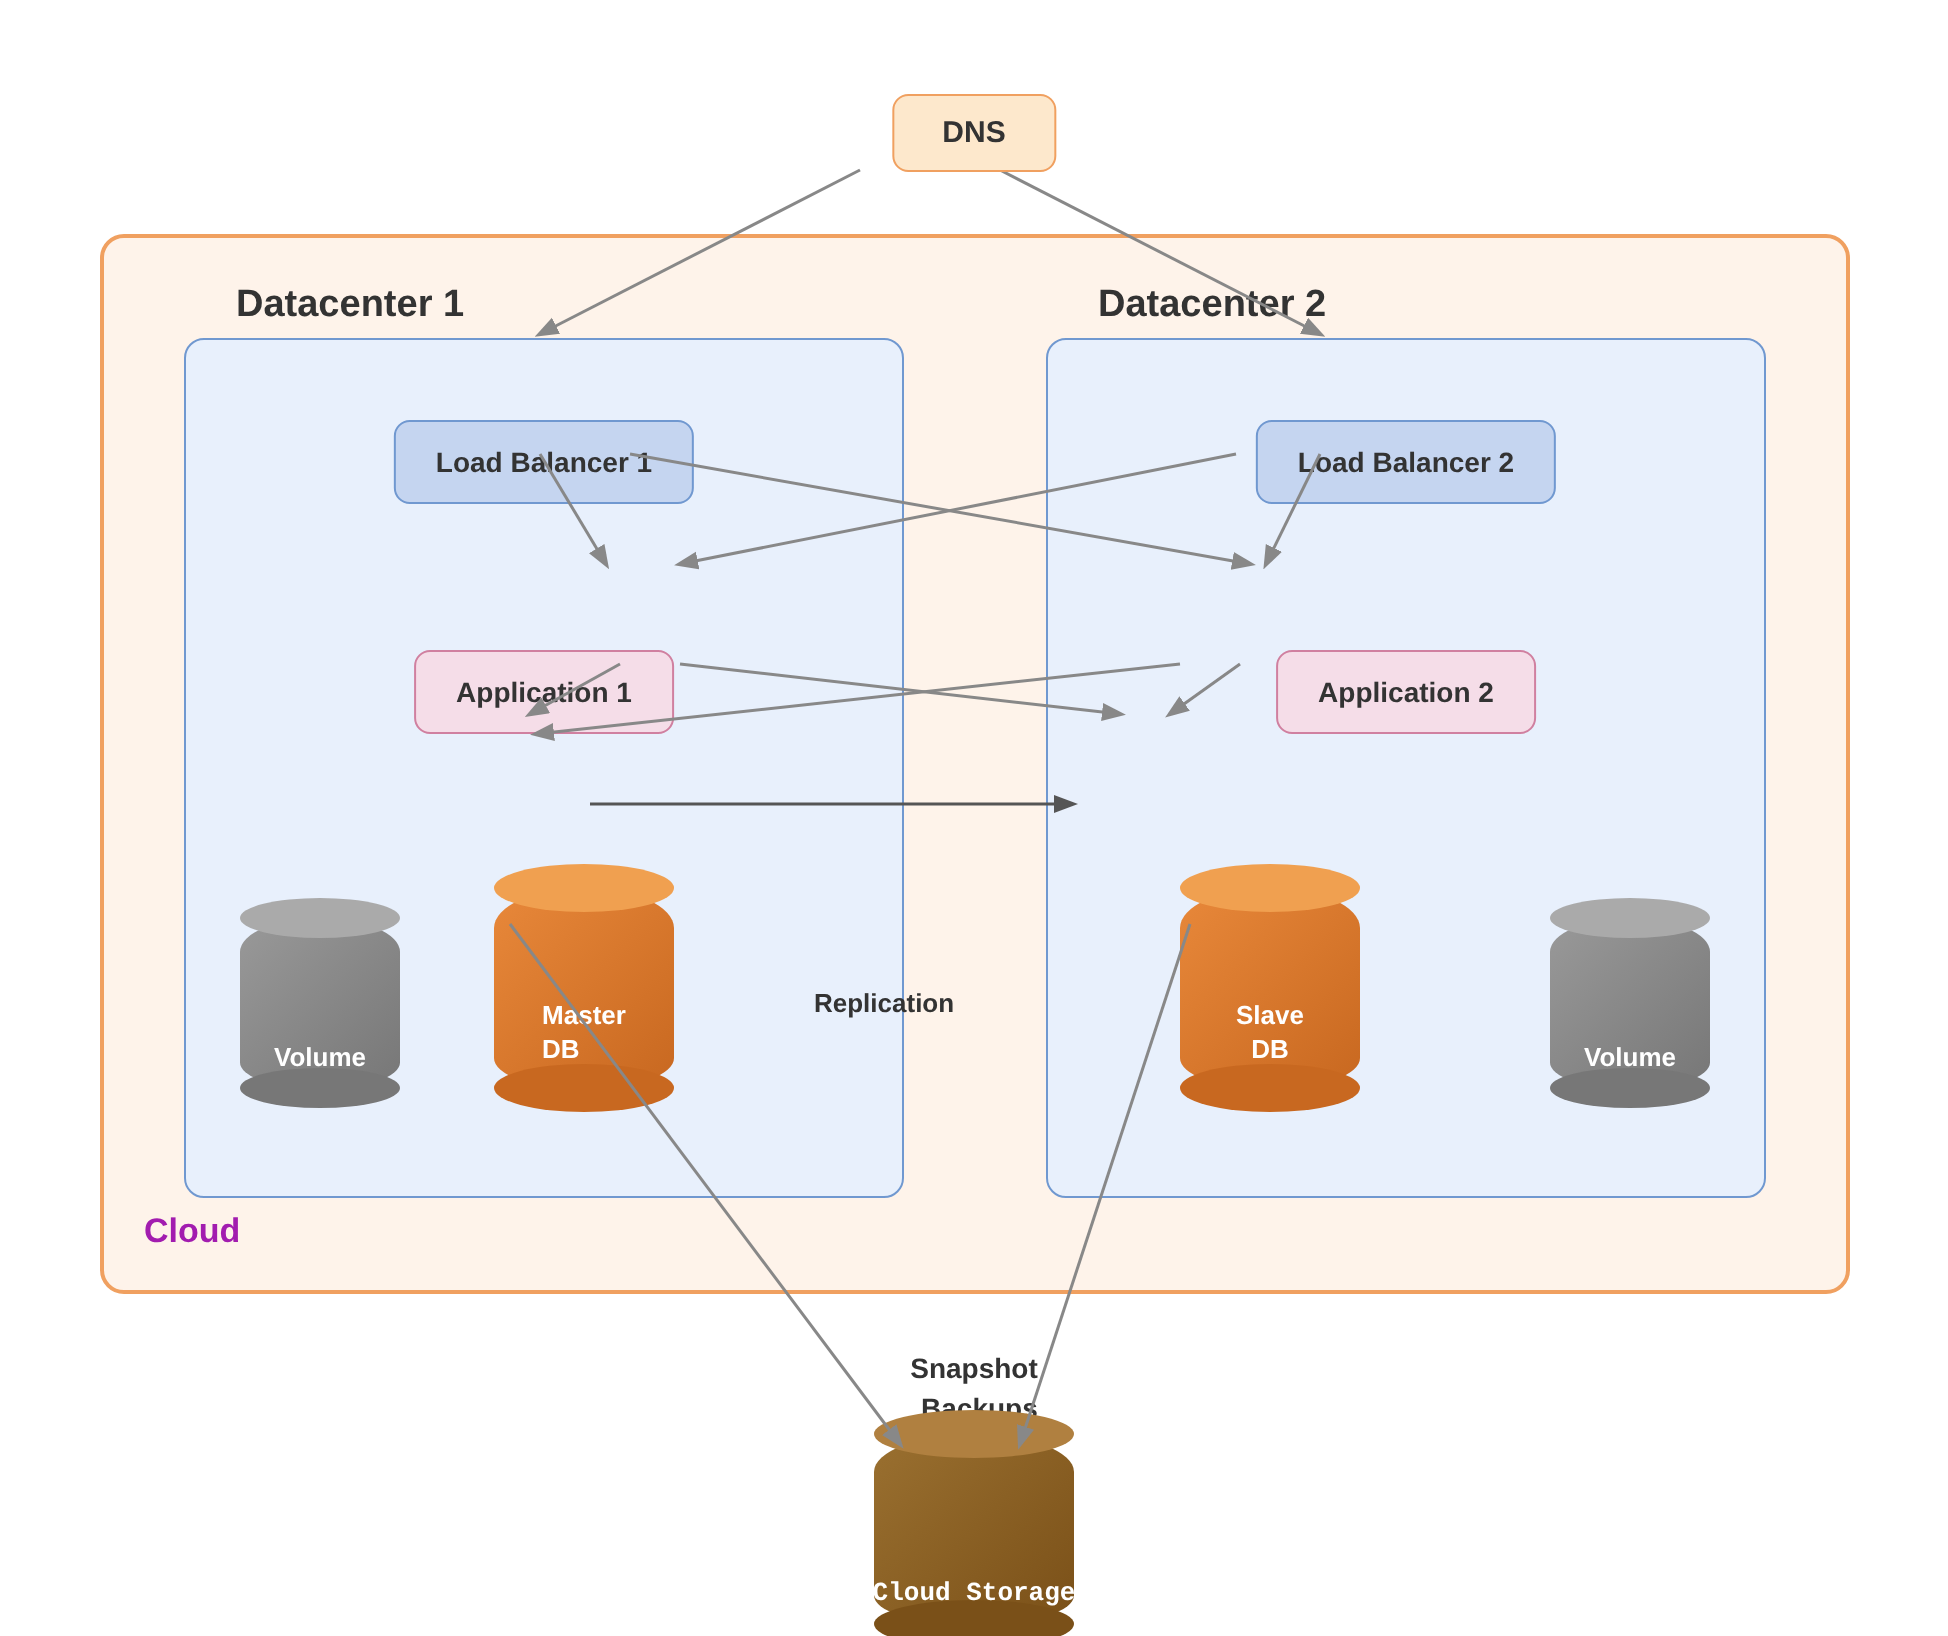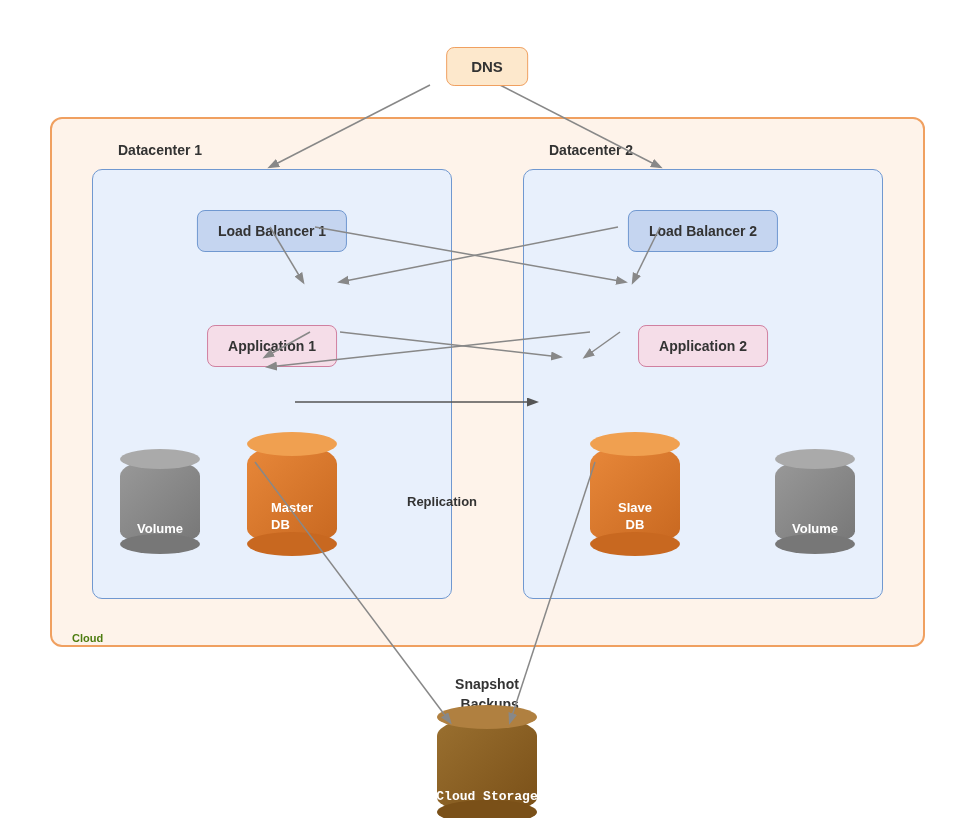--- a/index.html
+++ b/index.html
@@ -43,46 +43,46 @@
       width: 875px;
       height: 530px;
       background: #fef3ea;
       border: 2px solid #f0a060;
       border-radius: 12px;
       z-index: 1;
     }
 
     .cloud-label {
       position: absolute;
-      bottom: 1px;
+      bottom: 19px;
       left: 20px;
-      font-size: 11px;
+      font-size: 17px;
       font-weight: 700;
-      color: #4d7c0f;
+      color: #a21caf;
     }
 
     
     .datacenter-box {
       position: absolute;
       top: 50px;
       width: 360px;
       height: 430px;
       background: #e8f0fc;
       border: 1.5px solid #7098d0;
       border-radius: 10px;
     }
 
     .datacenter-1 { left: 40px; }
     .datacenter-2 { right: 40px; }
 
     .datacenter-label {
       position: absolute;
       top: -28px;
       left: 10px;
-      font-size: 14px;
+      font-size: 19px;
       font-weight: 700;
       color: #333;
       padding-left: 15px;
     }
 
     
     .load-balancer-box {
       position: absolute;
       top: 40px;
       left: 50%;

